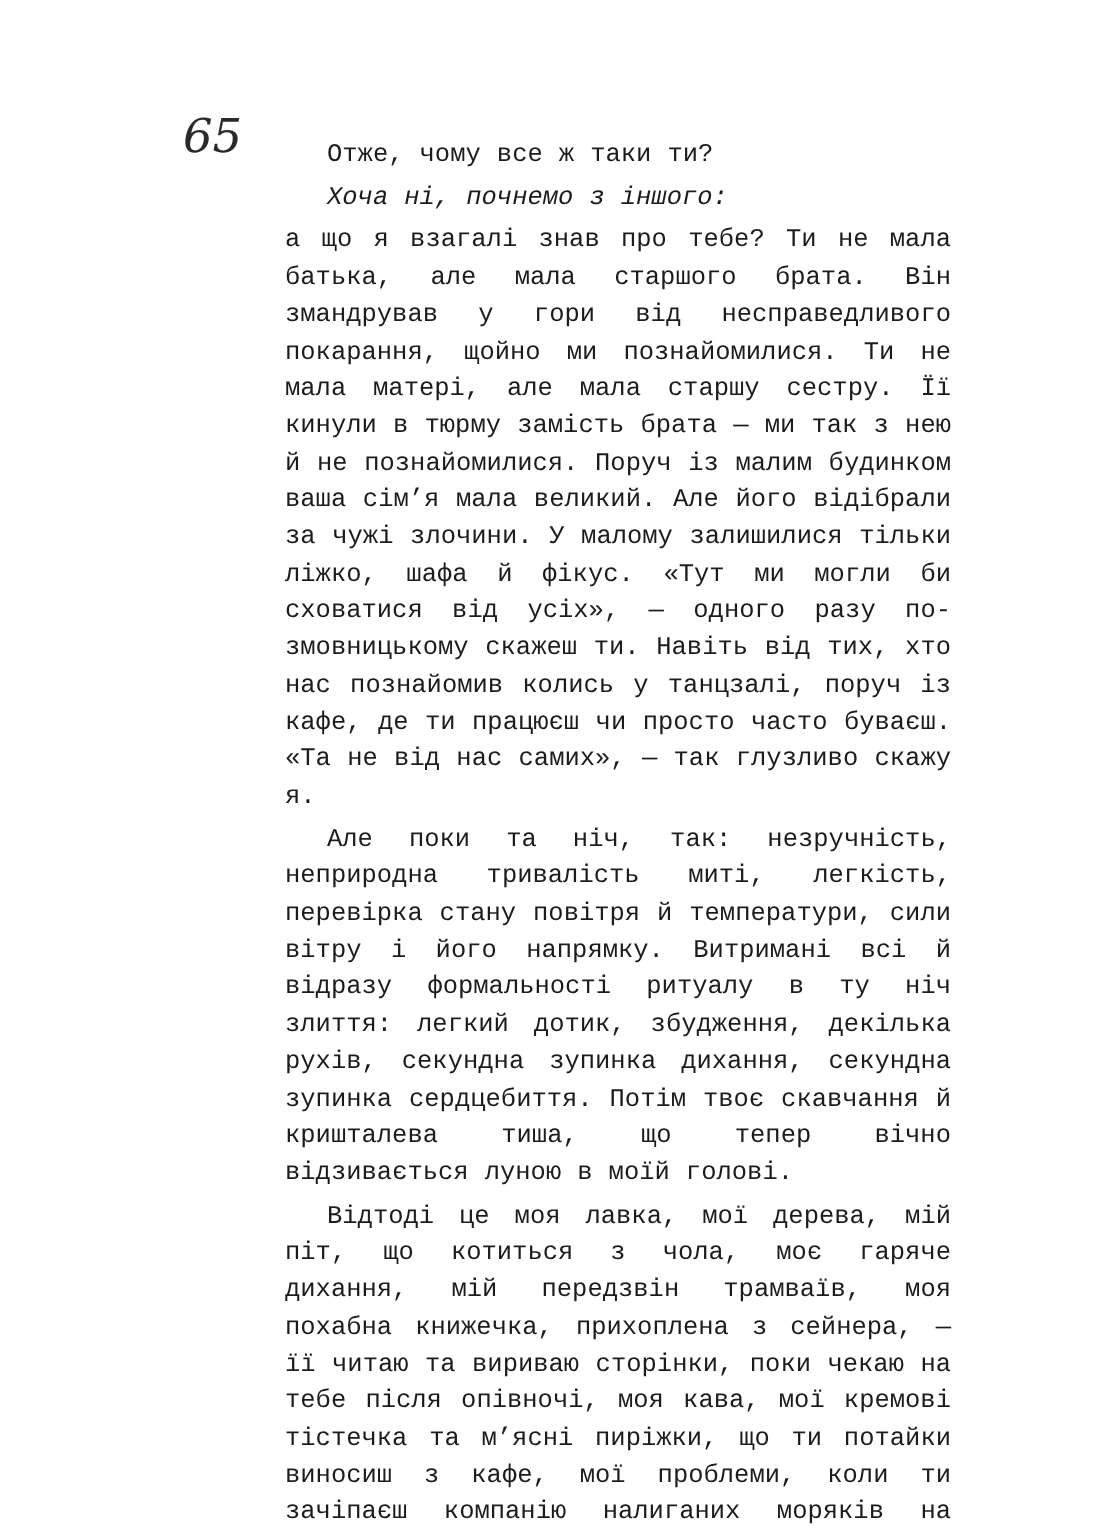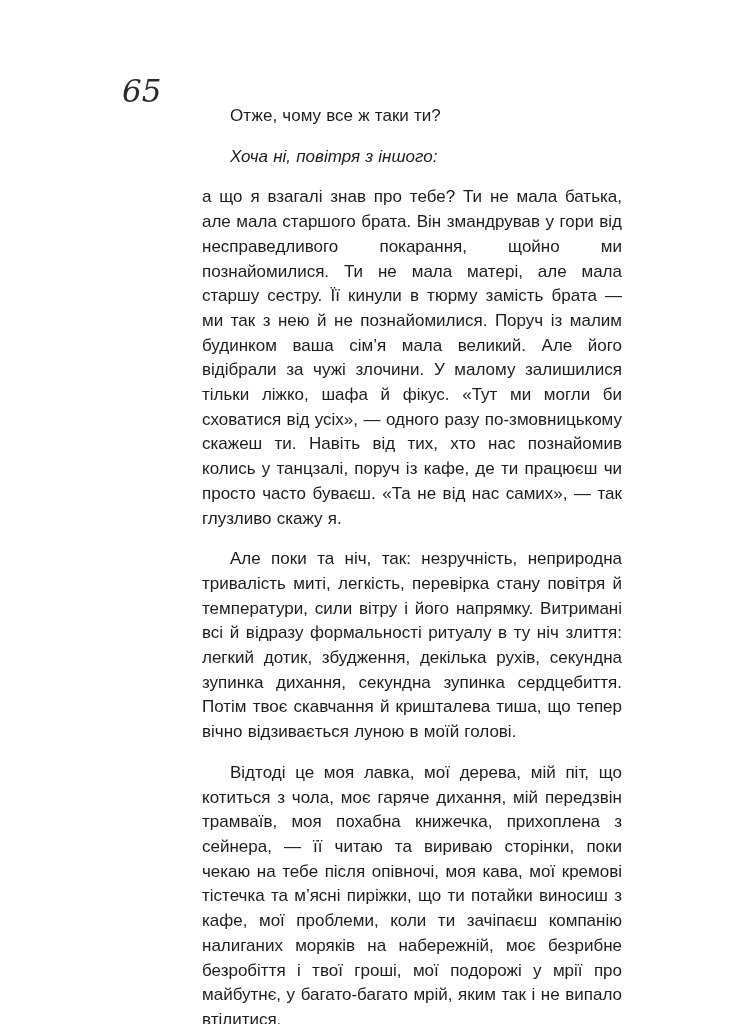--- a/index.html
+++ b/index.html
@@ -37,38 +37,39 @@
       width: 452px;
       font-size: 17px;
       line-height: 24.7px;
       color: #1c1c1c;
       text-align: justify;
       hyphens: auto;
       -webkit-hyphens: auto;
       word-spacing: 0.5px;
     }
     .text-block p {
-      margin: 16px;
+      margin: 4px;
       padding: 0;
+      font-family: Liberation Mono, monospace;
     }
     p.indent {
       text-indent: 28px;
     }
     p.italic {
       font-style: italic;
     }
   </style>
 </head>
 <body>
 
 <div class="book-page">
 
   <div class="page-number">65</div>
 
   <div class="text-block">
     <p class="indent">Отже, чому все ж таки ти?</p>
-    <p class="indent italic">Хоча ні, повітря з іншого:</p>
+    <p class="indent italic">Хоча ні, почнемо з іншого:</p>
     <p>а що я взагалі знав про тебе? Ти не мала батька, але мала старшого брата. Він змандрував у гори від несправедливого покарання, щойно ми познайомилися. Ти не мала матері, але мала старшу сестру. Її кинули в тюрму замість брата — ми так з нею й не познайомилися. Поруч із малим будинком ваша сім’я мала великий. Але його відібрали за чужі злочини. У малому залишилися тільки ліжко, шафа й фікус. «Тут ми могли би сховатися від усіх», — одного разу по-змовницькому скажеш ти. Навіть від тих, хто нас познайомив колись у танцзалі, поруч із кафе, де ти працюєш чи просто часто буваєш. «Та не від нас самих», — так глузливо скажу я.</p>
     <p class="indent">Але поки та ніч, так: незручність, неприродна тривалість миті, легкість, перевірка стану повітря й температури, сили вітру і його напрямку. Витримані всі й відразу формальності ритуалу в ту ніч злиття: легкий дотик, збудження, декілька рухів, секундна зупинка дихання, секундна зупинка сердцебиття. Потім твоє скавчання й кришталева тиша, що тепер вічно відзивається луною в моїй голові.</p>
     <p class="indent">Відтоді це моя лавка, мої дерева, мій піт, що котиться з чола, моє гаряче дихання, мій передзвін трамваїв, моя похабна книжечка, прихоплена з сейнера, — її читаю та вириваю сторінки, поки чекаю на тебе після опівночі, моя кава, мої кремові тістечка та м’ясні пиріжки, що ти потайки виносиш з кафе, мої проблеми, коли ти зачіпаєш компанію налиганих моряків на набережній, моє безрибне безробіття і твої гроші, мої подорожі у мрії про майбутнє, у багато-багато мрій, яким так і не випало втілитися.</p>
   </div>
 
 </div>
 
 </body></html>

